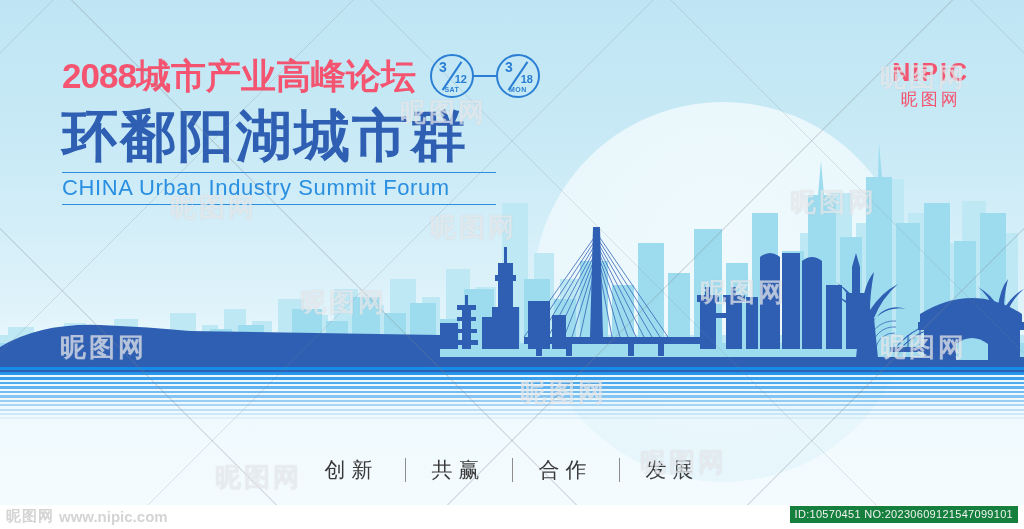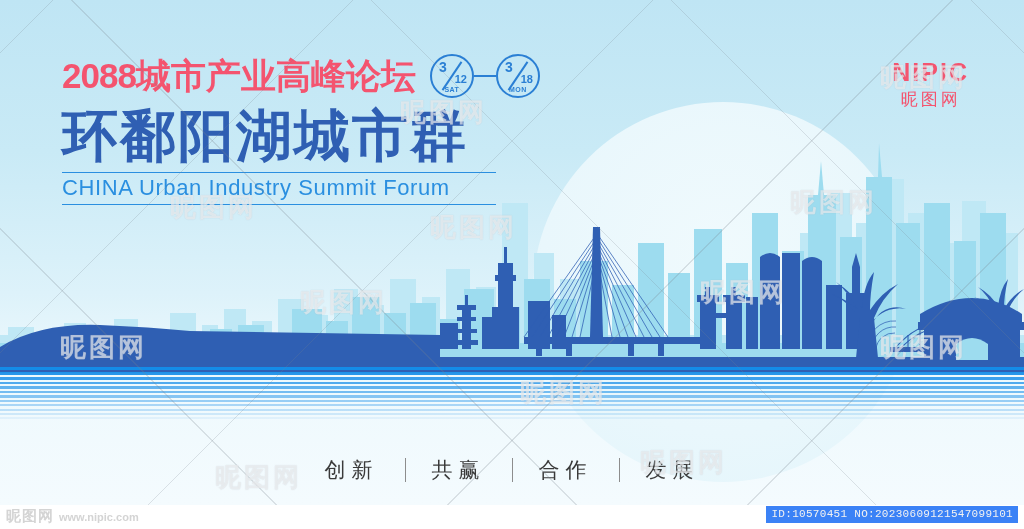--- a/index.html
+++ b/index.html
@@ -122,27 +122,26 @@
   #footer{
     position:absolute;left:0;top:505px;width:1024px;height:24px;
     background:#ffffff;
   }
   #footer-left{
     position:absolute;left:6px;top:2px;
     display:flex;align-items:center;gap:5px;
     color:#d4d4d4;font-size:15px;font-weight:bold;letter-spacing:0px;
   }
   #footer-left .fl-cn{font-size:15px;letter-spacing:1px;}
-  #footer-left .fl-url{font-size:11px;text-align:center;}
+  #footer-left .fl-url{font-size:15px;text-align:center;}
   #footer-right{
     position:absolute;right:6px;top:1px;
-    background:#3b82f6;color:#f2f2f2;
+    background:#15803d;color:#f2f2f2;
     font-size:11px;padding:2px 5px;letter-spacing:.3px;
     line-height:13px;
-    font-family:Liberation Mono, monospace;
   }
 </style>
 </head>
 <body>
 
 <div id="poster">
 
   <div id="art">
 
     <div id="sun"></div>

